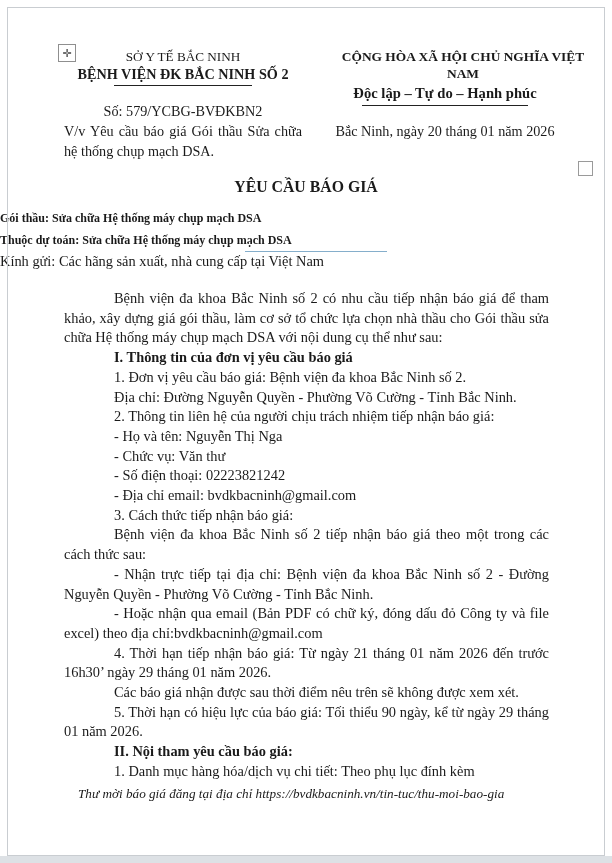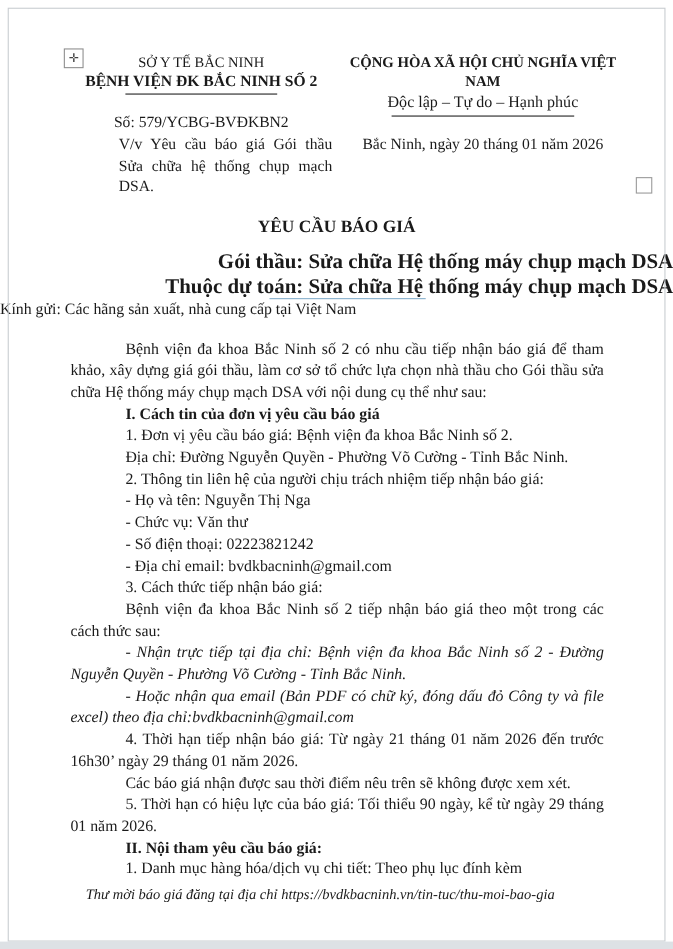--- a/index.html
+++ b/index.html
@@ -18,42 +18,42 @@
   .move-handle {
     position:absolute; left:58px; top:44px; width:16px; height:16px;
     border:1px solid #8f8f8f; background:#fff; display:flex;
     align-items:center; justify-content:center; font-size:11px; color:#444;
     line-height:1; cursor:move;
   }
   .anchor-box {
     position:absolute; left:578px; top:161px; width:13px; height:13px;
     border:1px solid #9a9a9a; background:#fff;
   }
-  .header { display:flex; padding:48px 36px 0 64px;justify-content:flex-end; }
+  .header { display:flex; padding:48px 24px 0 64px;justify-content:flex-end; }
   .hdr-left  { width:238px; text-align:center; }
   .hdr-right { flex:1; text-align:center; }
   .hdr-l1 { font-size:13.2px; line-height:17px; }
   .hdr-l2 { font-size:14.2px; line-height:18px; font-weight:bold; }
   .hdr-rule-left  { width:138px; height:1px; background:#222; margin:2px auto 0; }
   .hdr-rule-right { width:166px; height:1px; background:#222; margin:2px auto 0; }
   .doc-number { margin-top:16px; font-size:14.2px; line-height:18px; }
-  .subject { margin-top:2px; font-size:14.2px; line-height:19.5px; text-align:justify;margin-left:44px; }
-  .hdr-r1 { font-size:13.4px; line-height:17px; font-weight:bold; }
-  .hdr-r2 { font-size:14.6px; line-height:20px; font-weight:normal; margin-top:1px; }
+  .subject { margin-top:2px; font-size:14.2px; line-height:19.5px; text-align:justify; }
+  .hdr-r1 { font-size:13.4px; line-height:17px; font-weight:bold;margin-left:36px; }
+  .hdr-r2 { font-size:14.6px; line-height:20px; font-weight:bold; margin-top:1px; }
   .date-line { margin-top:16px; font-size:14.2px; line-height:18px; }
   .title { text-align:center; font-weight:bold; font-size:15.8px; line-height:20px; margin-top:16px; }
-  .subtitle { text-align:right; font-weight:bold; font-size:19px; line-height:19px; }
+  .subtitle { text-align:left; font-weight:bold; font-size:12px; line-height:19px; }
   .subtitle1 { margin-top:12px; }
   .subtitle2 { margin-top:3px; }
   .accent-line { width:142px; height:1px; margin:1px 0 0 245px; }
   .salutation { text-align:left; font-size:14.4px; line-height:19px; }
   .body-text { margin:18px 63px 0 64px; font-size:14.4px; line-height:19.7px; text-align:justify; }
   .body-text p { margin:0; text-indent:50px; }
   .b { font-weight:bold; }
-  .i { font-style:italic; }
+  .i { }
   .footer-note { margin:3px 63px 0 78px; font-size:13.2px; font-style:italic; line-height:18px; }
 </style>
 </head>
 <body>
 
 <div class="page">
   <div class="page-border"></div>
 
   <div class="move-handle">
     <span>✛</span>
@@ -78,21 +78,21 @@
   </div>
 
   <div class="title">YÊU CẦU BÁO GIÁ</div>
   <div class="subtitle subtitle1">Gói thầu: Sửa chữa Hệ thống máy chụp mạch DSA</div>
   <div class="subtitle subtitle2">Thuộc dự toán: Sửa chữa Hệ thống máy chụp mạch DSA</div>
   <div class="accent-line" style="background: rgb(133, 174, 203);"></div>
   <div class="salutation">Kính gửi: Các hãng sản xuất, nhà cung cấp tại Việt Nam</div>
 
   <div class="body-text">
     <p>Bệnh viện đa khoa Bắc Ninh số 2 có nhu cầu tiếp nhận báo giá để tham khảo, xây dựng giá gói thầu, làm cơ sở tổ chức lựa chọn nhà thầu cho Gói thầu sửa chữa Hệ thống máy chụp mạch DSA với nội dung cụ thể như sau:</p>
-    <p class="b">I. Cách tin của đơn vị yêu cầu báo giá</p>
+    <p class="b">I. Thông tin của đơn vị yêu cầu báo giá</p>
     <p>1. Đơn vị yêu cầu báo giá: Bệnh viện đa khoa Bắc Ninh số 2.</p>
     <p>Địa chỉ: Đường Nguyễn Quyền - Phường Võ Cường - Tỉnh Bắc Ninh.</p>
     <p>2. Thông tin liên hệ của người chịu trách nhiệm tiếp nhận báo giá:</p>
     <p>- Họ và tên: Nguyễn Thị Nga</p>
     <p>- Chức vụ: Văn thư</p>
     <p>- Số điện thoại: 02223821242</p>
     <p>- Địa chỉ email: bvdkbacninh@gmail.com</p>
     <p>3. Cách thức tiếp nhận báo giá:</p>
     <p>Bệnh viện đa khoa Bắc Ninh số 2 tiếp nhận báo giá theo một trong các cách thức sau:</p>
     <p class="i">- Nhận trực tiếp tại địa chỉ: Bệnh viện đa khoa Bắc Ninh số 2 - Đường Nguyễn Quyền - Phường Võ Cường - Tỉnh Bắc Ninh.</p>

